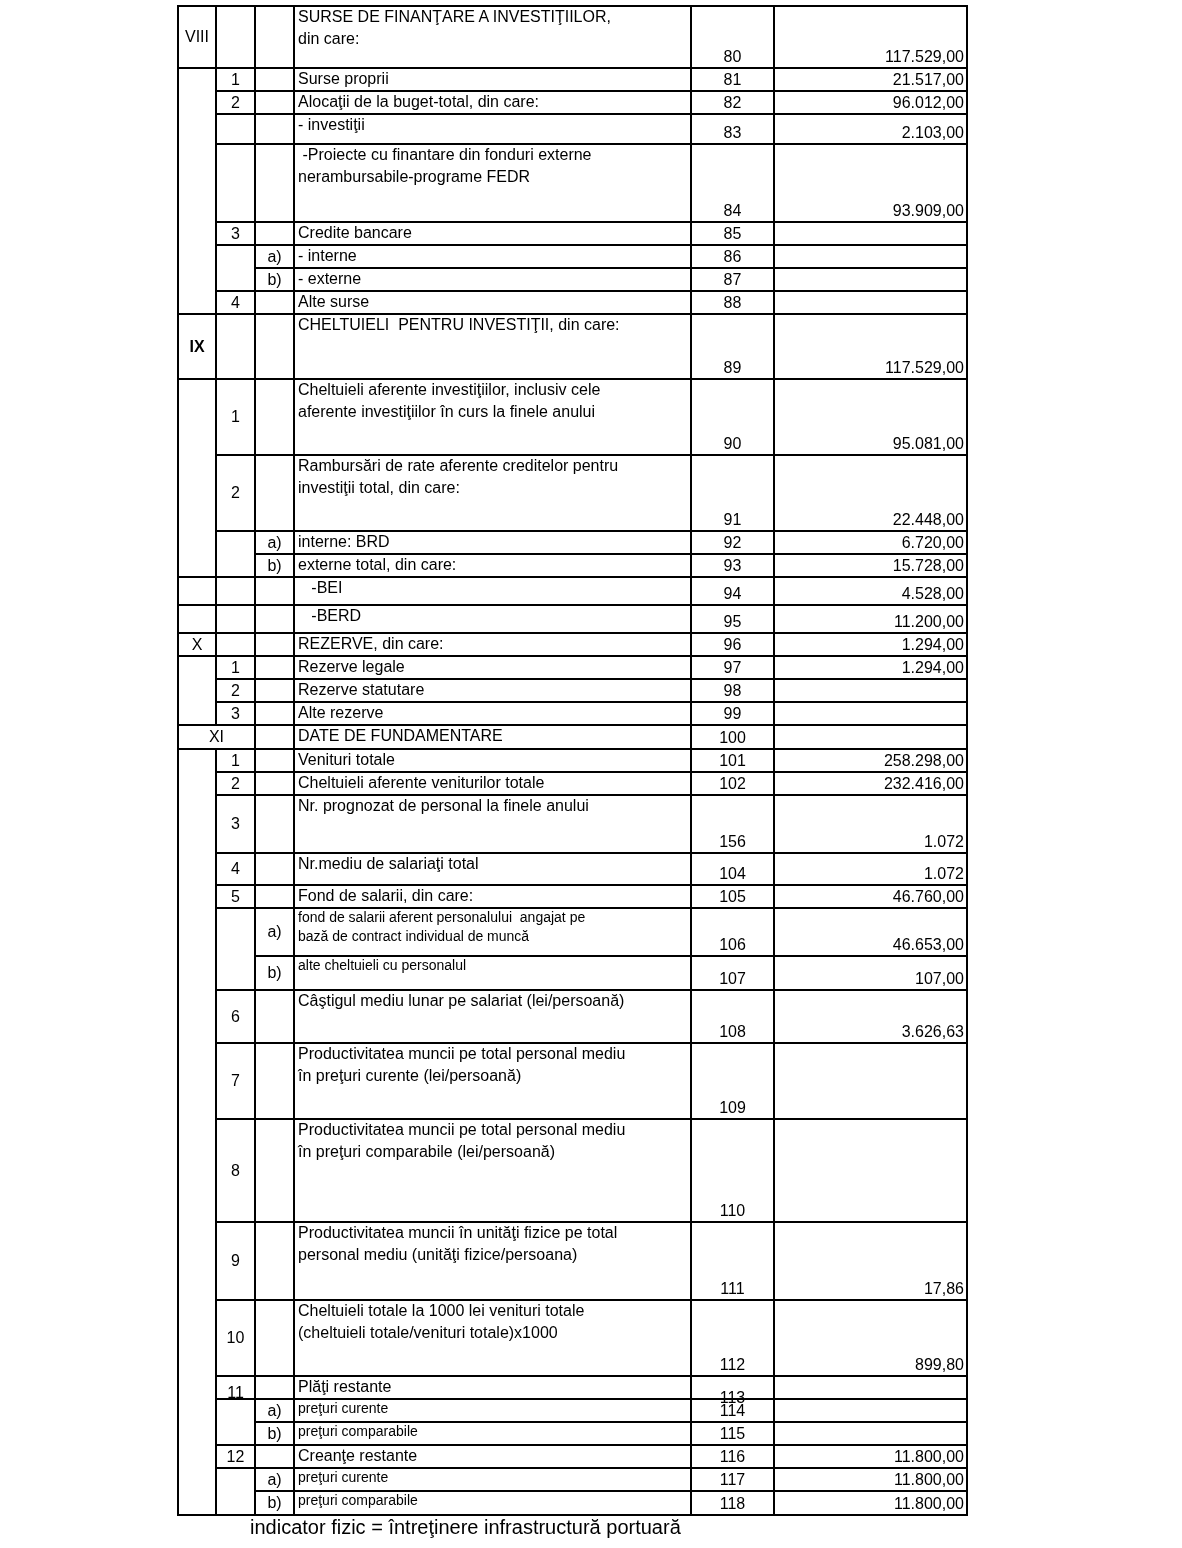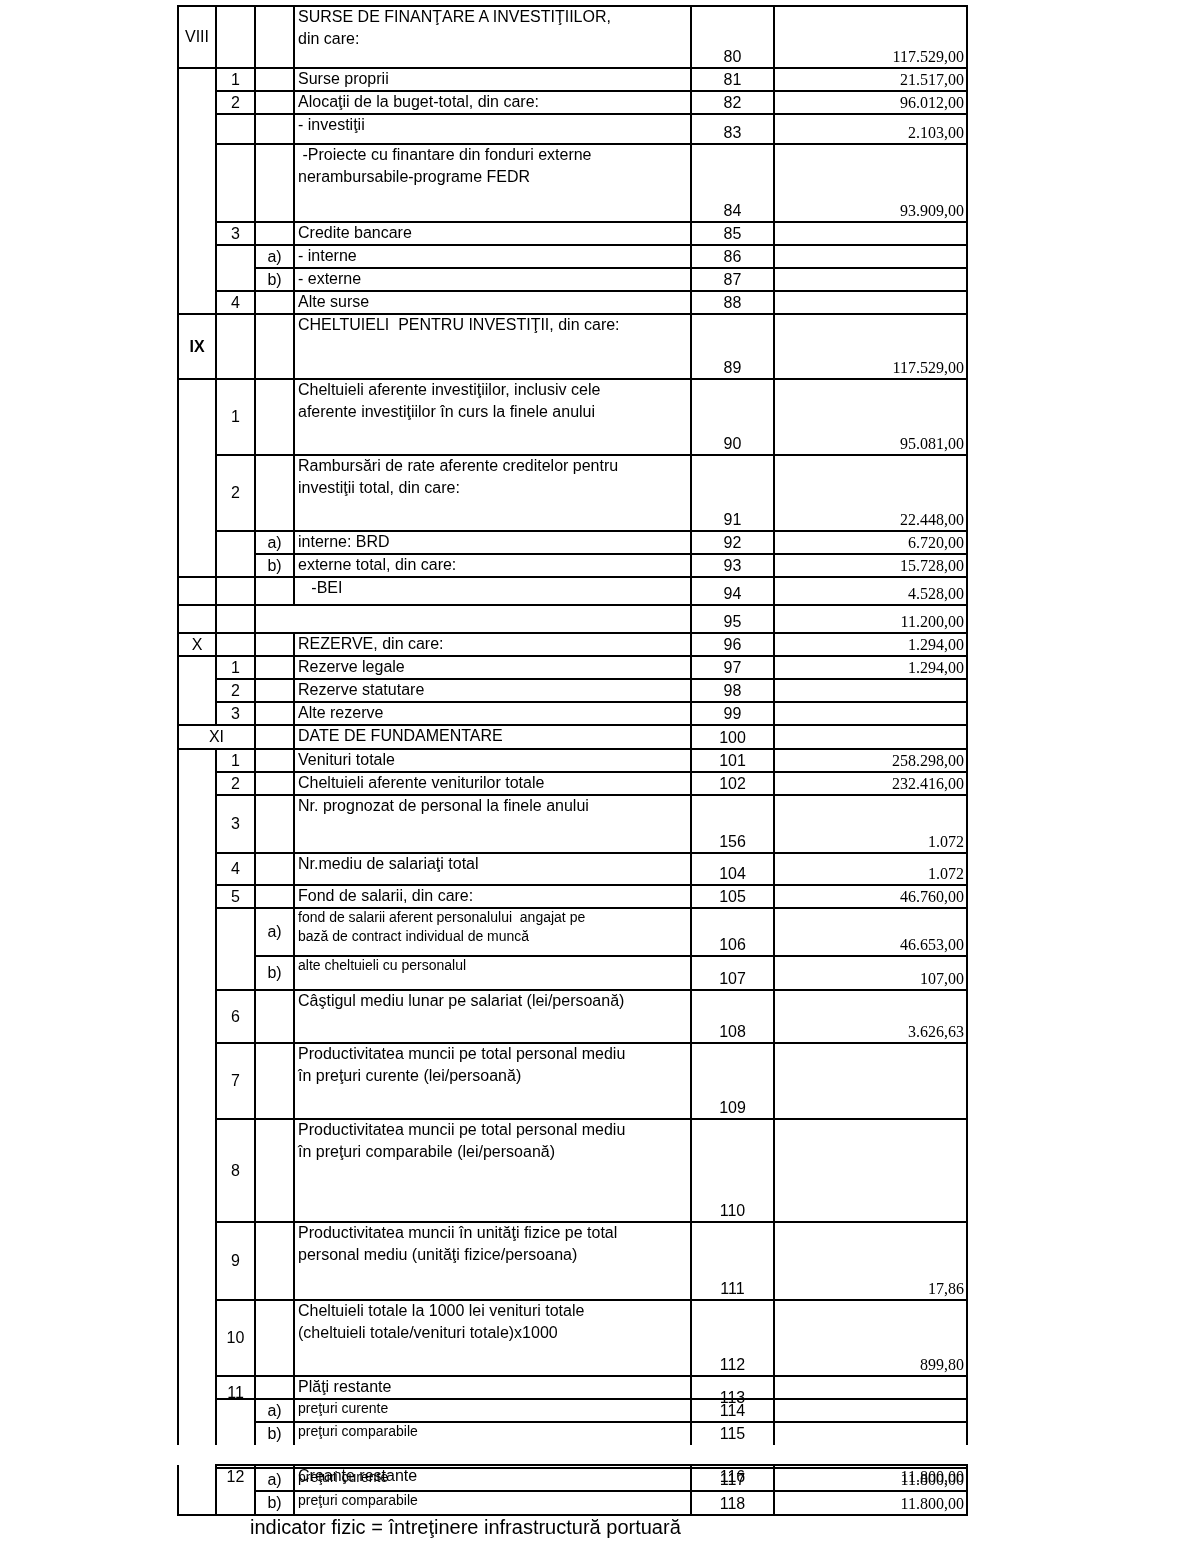--- a/index.html
+++ b/index.html
@@ -9,21 +9,21 @@
   .cell{position:absolute;top:0;bottom:0;box-sizing:border-box;font-size:16px;line-height:22px;}
   .c0{left:0;width:38px;border-left:2px solid #000;}
   .c1{left:38px;width:39px;border-left:2px solid #000;}
   .c2{left:77px;width:39px;border-left:2px solid #000;}
   .c3{left:116px;width:397px;border-left:2px solid #000;padding-left:3px;white-space:pre-wrap;}
   .c4{left:513px;width:83px;border-left:2px solid #000;}
   .c5{left:596px;width:195px;border-left:2px solid #000;border-right:2px solid #000;}
   .hl{position:absolute;height:2px;background:#000;}
   .mid{display:flex;align-items:center;justify-content:center;}
   .code{display:flex;align-items:flex-end;justify-content:center;padding-bottom:0px;}
-  .val{display:flex;align-items:flex-end;justify-content:flex-end;padding-right:2px;font-family:Liberation Serif, serif;}
+  .val{display:flex;align-items:flex-end;justify-content:flex-end;padding-right:2px;}
   .small{font-size:14px;line-height:19px;}
   .footnote{position:absolute;left:234px;top:1516px;font-size:20px;margin-left:16px;}
 </style>
 </head>
 <body>
 
 <div id="sheet">
     <div class="row" style="top: 6px; height: 62px;">
       <div class="cell c0 mid" style="align-items: center;">VIII</div>
       <div class="cell c1 mid"></div>
@@ -160,20 +160,21 @@
       <div class="cell c2 mid"></div>
       <div class="cell c3">   -BEI</div>
       <div class="cell c4 code">94</div>
       <div class="cell c5 val">4.528,00</div>
       <div class="hl" style="left: 0px; right: 0px; top: -1px;"></div>
     </div>
     <div class="row" style="top: 605px; height: 28px;">
       <div class="cell c0 mid"></div>
       <div class="cell c1 mid"></div>
       <div class="cell c2 mid"></div>
+      <div class="cell c3">   -BERD</div>
       <div class="cell c4 code">95</div>
       <div class="cell c5 val">11.200,00</div>
       <div class="hl" style="left: 0px; right: 0px; top: -1px;"></div>
     </div>
     <div class="row" style="top: 633px; height: 23px;">
       <div class="cell c0 mid">X</div>
       <div class="cell c1 mid"></div>
       <div class="cell c2 mid"></div>
       <div class="cell c3">REZERVE, din care:</div>
       <div class="cell c4 code">96</div>
@@ -349,21 +350,21 @@
     </div>
     <div class="row" style="top: 1422px; height: 23px;">
       <div class="cell c0 mid"></div>
       <div class="cell c1 mid"></div>
       <div class="cell c2 mid">b)</div>
       <div class="cell c3 small">preţuri comparabile</div>
       <div class="cell c4 code">115</div>
       <div class="cell c5 val"></div>
       <div class="hl" style="left: 77px; right: 0px; top: -1px;"></div>
     </div>
-    <div class="row" style="top: 1445px; height: 23px; margin-top: 20px;">
+    <div class="row" style="top: 1445px; height: 23px;">
       <div class="cell c0 mid"></div>
       <div class="cell c1 mid">12</div>
       <div class="cell c2 mid"></div>
       <div class="cell c3">Creanţe restante</div>
       <div class="cell c4 code">116</div>
       <div class="cell c5 val">11.800,00</div>
       <div class="hl" style="left: 38px; right: 0px; top: -1px;"></div>
     </div>
     <div class="row" style="top: 1468px; height: 23px;">
       <div class="cell c0 mid"></div>

